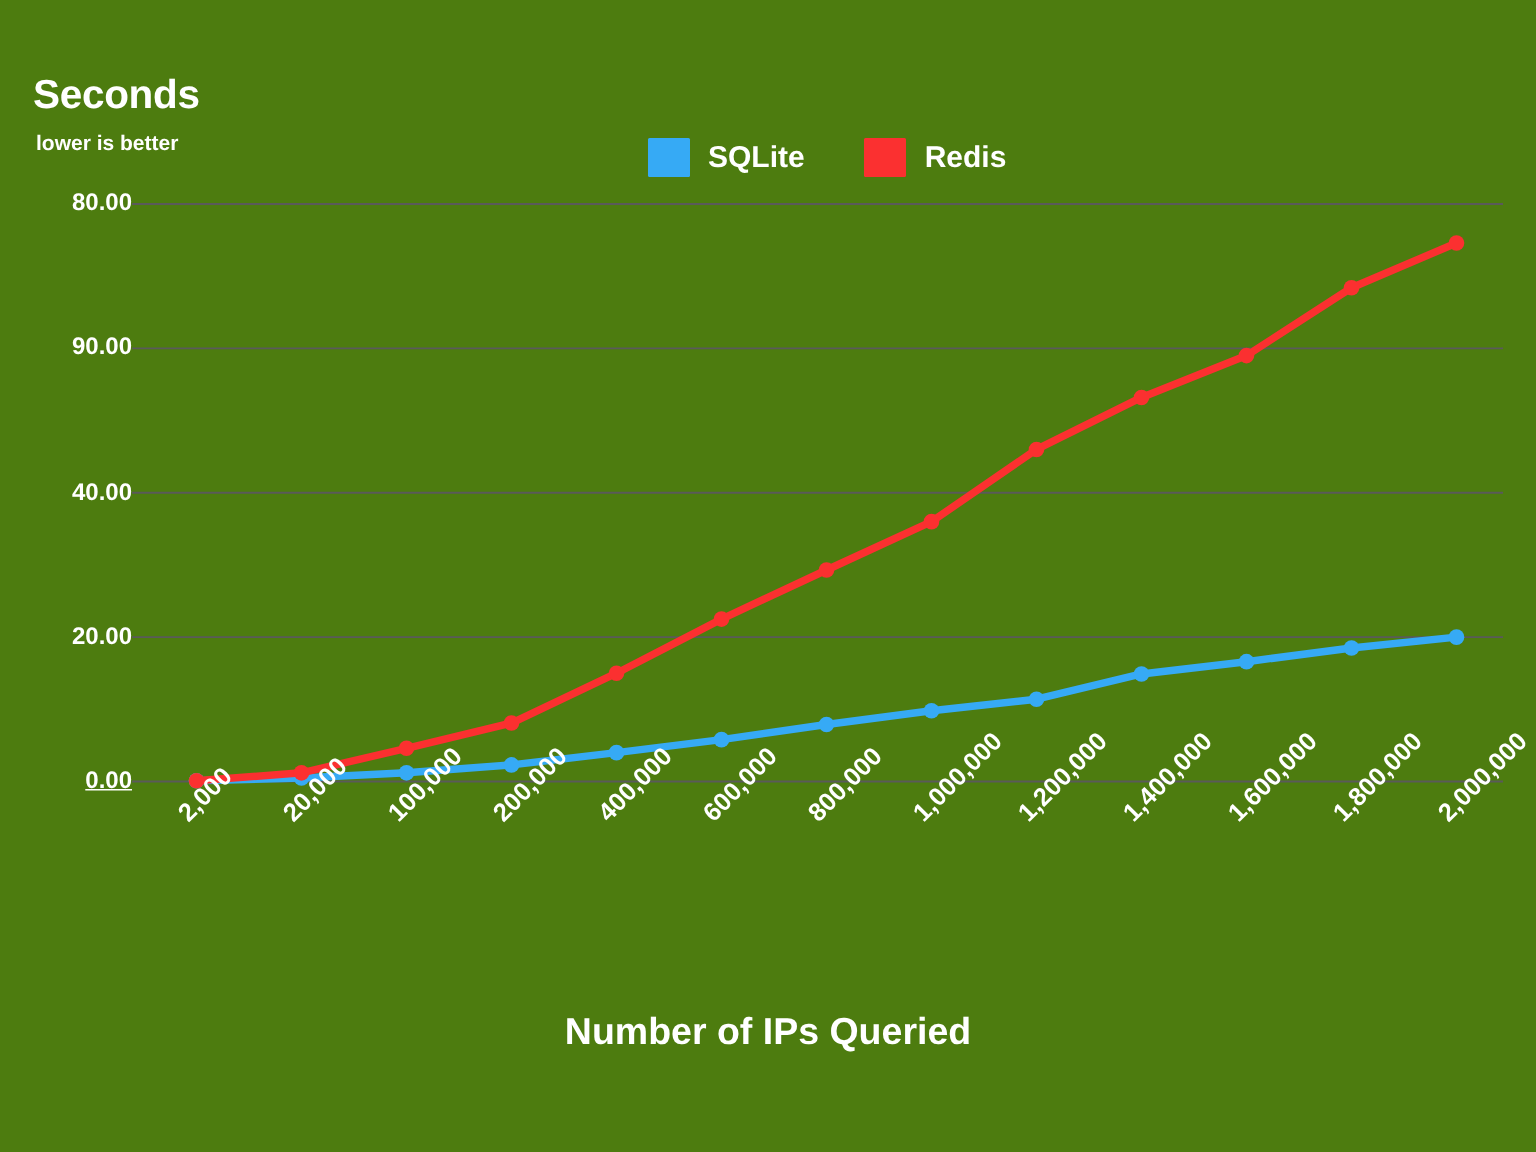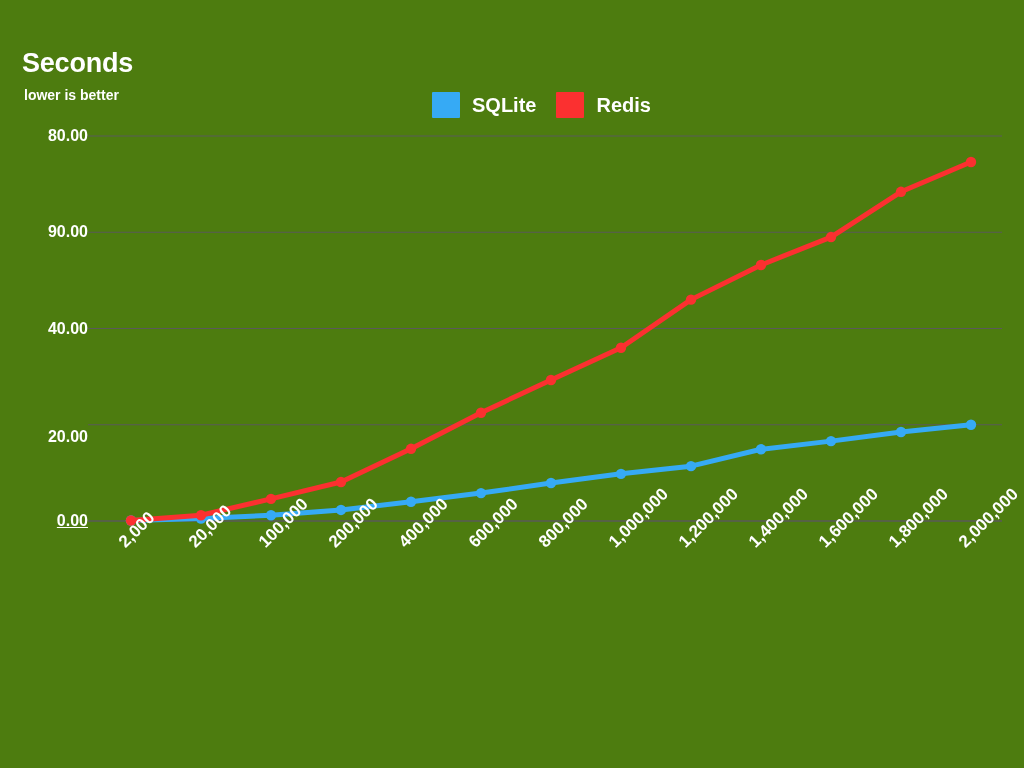--- a/index.html
+++ b/index.html
@@ -40,21 +40,21 @@
     font-weight: bold;
     color: #ffffff;
     white-space: nowrap;
   }
   .legend {
     position: absolute;
     left: 432px;
     top: 92px;
     display: flex;
     align-items: flex-start;
-    gap: 20px;
+    gap: 40px;
   }
   .legend-item {
     display: flex;
     align-items: center;
     gap: 12px;
   }
   .legend-swatch {
     width: 28px;
     height: 26px;
     display: block;
@@ -129,21 +129,21 @@
       <span class="legend-label">SQLite</span>
     </div>
     <div class="legend-item">
       <span class="legend-swatch" id="sw1" style="background: rgb(251, 48, 48);"></span>
       <span class="legend-label">Redis</span>
     </div>
   </div>
 
   <div class="y-axis-col" id="y-axis-col">
       <div class="y-tick-label" style="top: 521px; text-decoration: underline;">0.00</div>
-      <div class="y-tick-label" style="top: 424.75px; margin-top: 12px;">20.00</div>
+      <div class="y-tick-label" style="top: 424.75px;">20.00</div>
       <div class="y-tick-label" style="top: 328.5px; text-align: right;">40.00</div>
       <div class="y-tick-label" style="top: 232.25px;">90.00</div>
       <div class="y-tick-label" style="top: 136px;">80.00</div>
     </div>
 
   <svg class="canvas" width="1024" height="768" id="plot-svg">
       <line x1="88" x2="1002" y1="521" y2="521" stroke="#5a5a5a" stroke-width="1.4"></line>
       <line x1="88" x2="1002" y1="424.75" y2="424.75" stroke="#5a5a5a" stroke-width="1.2"></line>
       <line x1="88" x2="1002" y1="328.5" y2="328.5" stroke="#5a5a5a" stroke-width="1.2"></line>
       <line x1="88" x2="1002" y1="232.25" y2="232.25" stroke="#5a5a5a" stroke-width="1.2"></line>
@@ -187,14 +187,15 @@
       <div class="x-tick-label" style="left: 465px; top: 538px;">600,000</div>
       <div class="x-tick-label" style="left: 535px; top: 538px;">800,000</div>
       <div class="x-tick-label" style="left: 605px; top: 538px;">1,000,000</div>
       <div class="x-tick-label" style="left: 675px; top: 538px;">1,200,000</div>
       <div class="x-tick-label" style="left: 745px; top: 538px;">1,400,000</div>
       <div class="x-tick-label" style="left: 815px; top: 538px;">1,600,000</div>
       <div class="x-tick-label" style="left: 885px; top: 538px;">1,800,000</div>
       <div class="x-tick-label" style="left: 955px; top: 538px;">2,000,000</div>
     </div>
 
+  <div class="x-axis-title">Number of IPs Queried</div>
 
 </div>
 
 </body></html>

